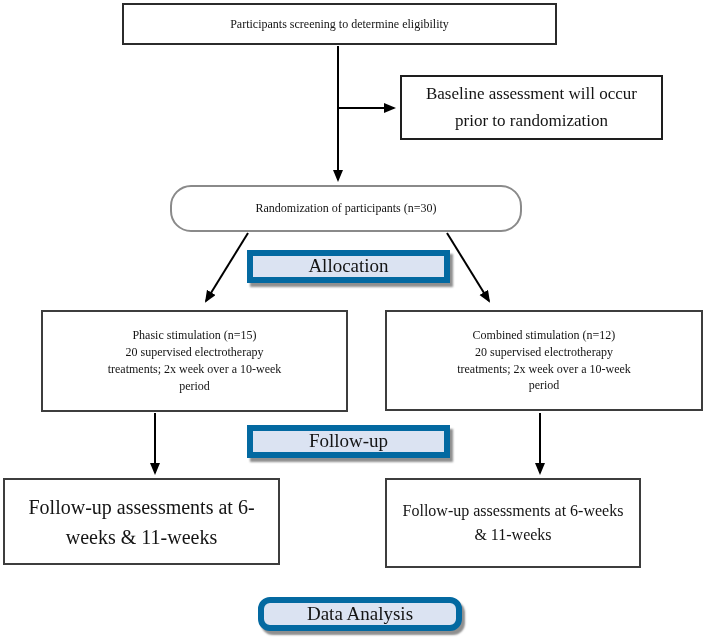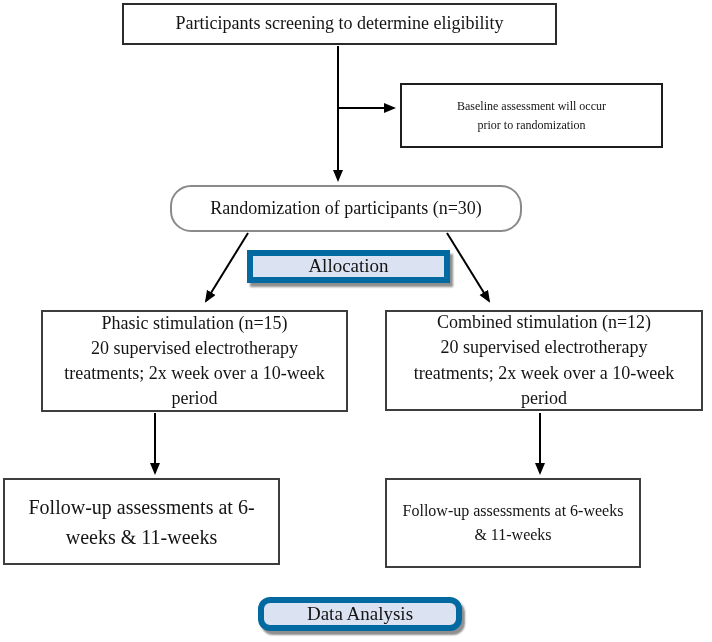--- a/index.html
+++ b/index.html
@@ -20,27 +20,27 @@
   }
   .node {
     position: absolute;
     box-sizing: border-box;
     display: flex;
     align-items: center;
     justify-content: center;
     text-align: center;
     background: #ffffff;
     border: 2px solid #3d3d3d;
-    font-size: 18px;
+    font-size: 12px;
     line-height: 1.4;
     white-space: pre-line;
     padding: 2px 6px;
   }
   .node-screening    { left: 122px; top: 3px;   width: 435px; height: 42px; border-color: #2b2b2b; }
-  .node-baseline     { left: 400px; top: 75px;  width: 263px; height: 65px; font-size: 12px; line-height: 1.55; border-color: #1e1e1e; margin-top: 8px; }
+  .node-baseline     { left: 400px; top: 75px;  width: 263px; height: 65px; font-size: 17px; line-height: 1.55; border-color: #1e1e1e; }
   .node-randomization{ left: 170px; top: 185px; width: 352px; height: 47px; border-color: #8a8a8a; border-radius: 21px; }
   .node-phasic       { left: 3px;   top: 310px; width: 307px; height: 102px; margin-left: 38px; }
   .node-combined     { left: 385px; top: 310px; width: 318px; height: 101px; }
   .node-followup-left  { left: 3px;   top: 478px; width: 277px; height: 87px; font-size: 20px; line-height: 1.5; }
   .node-followup-right { left: 385px; top: 478px; width: 256px; height: 90px; font-size: 16px; line-height: 1.5; }
   .stage {
     background: #dbe3f2;
     border: 6px solid #0369a1;
     box-shadow: 3px 4px 2px #8f8f8f;
     font-size: 19px;
@@ -82,20 +82,21 @@
   <div class="node node-phasic">Phasic stimulation (n=15)
 20 supervised electrotherapy
 treatments; 2x week over a 10-week
 period</div>
 
   <div class="node node-combined">Combined stimulation (n=12)
 20 supervised electrotherapy
 treatments; 2x week over a 10-week
 period</div>
 
+  <div class="node stage stage-followup">Follow-up</div>
 
   <div class="node node-followup-left">Follow-up assessments at 6-
 weeks &amp; 11-weeks</div>
 
   <div class="node node-followup-right">Follow-up assessments at 6-weeks
 &amp; 11-weeks</div>
 
   <div class="node stage stage-data-analysis">Data Analysis</div>
 
 </div>

